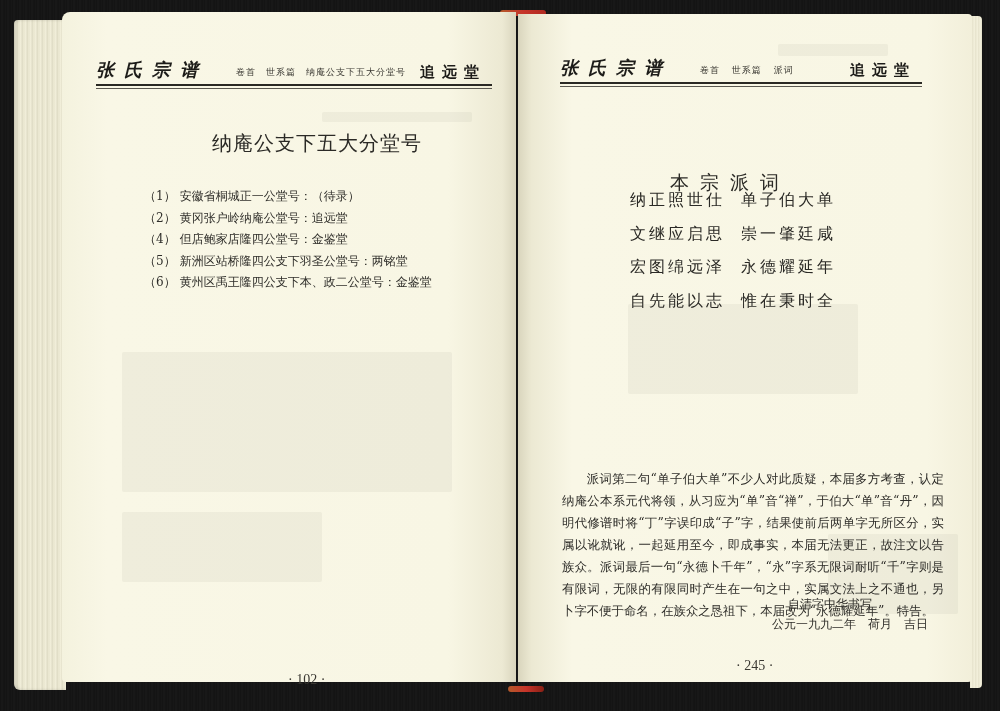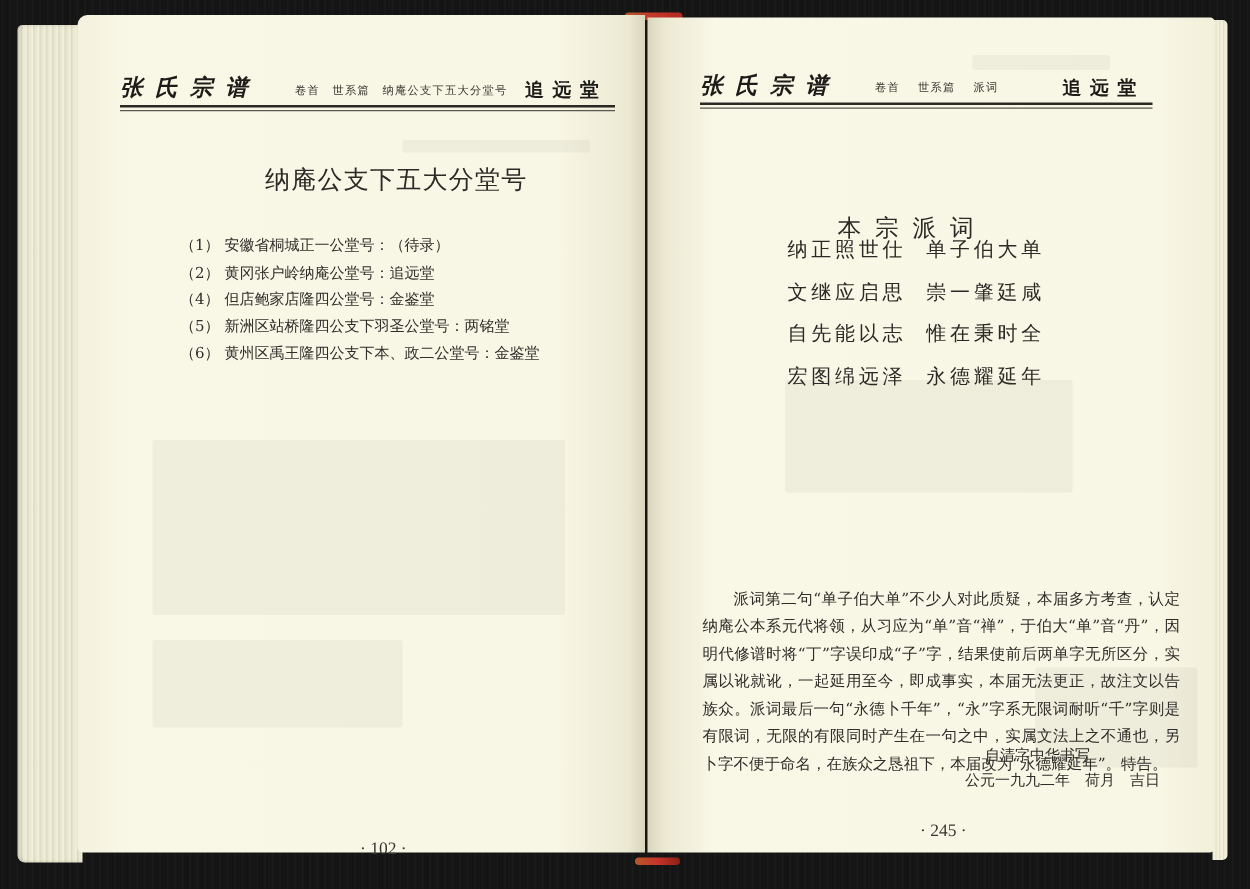--- a/index.html
+++ b/index.html
@@ -55,21 +55,21 @@
   .page-right .header { left: 42px; right: 50px; top: 36px; }
   .header .brand {
     position: absolute; left: 0; bottom: 6px;
     font-size: 18px; font-weight: bold; letter-spacing: 10px; font-style: italic;
     color: #1d1c19;
   }
   .header .section {
     position: absolute; bottom: 9px; font-size: 9px; color: #3a3832; letter-spacing: 1px;
   }
   .page-left .header .section { left: 140px; }
-  .page-right .header .section { left: 140px; word-spacing: 8px; font-family: Liberation Mono, monospace; }
+  .page-right .header .section { left: 140px; word-spacing: 8px; }
   .header .hall {
     position: absolute; right: 6px; bottom: 6px;
     font-size: 15px; font-weight: bold; letter-spacing: 7px; color: #1d1c19; font-family: Liberation Mono, monospace;
   }
   .header .rule1 { position: absolute; left: 0; right: 0; bottom: 2px; height: 2px; background: #2a2924; }
   .header .rule2 { position: absolute; left: 0; right: 0; bottom: -1px; height: 1px; background: #5a5850; }
 
   
   .l-title {
     position: absolute; left: 150px; top: 118px;
@@ -154,22 +154,22 @@
       <span class="hall">追远堂</span>
       <div class="rule1"></div>
       <div class="rule2"></div>
     </div>
 
     <div class="r-title">本宗派词</div>
 
     <div class="poem">
       <div class="line"><span>纳正照世仕</span><span class="half2">单子伯大单</span></div>
       <div class="line"><span>文继应启思</span><span class="half2">崇一肇廷咸</span></div>
+      <div class="line"><span>宏图绵远泽</span><span class="half2">永德耀延年</span></div>
       <div class="line"><span>自先能以志</span><span class="half2">惟在秉时全</span></div>
-      <div class="line"><span>宏图绵远泽</span><span class="half2">永德耀延年</span></div>
     </div>
 
     <p class="note">派词第二句“单子伯大单”不少人对此质疑，本届多方考查，认定纳庵公本系元代将领，从习应为“单”音“禅”，于伯大“单”音“丹”，因明代修谱时将“丁”字误印成“子”字，结果使前后两单字无所区分，实属以讹就讹，一起延用至今，即成事实，本届无法更正，故注文以告族众。派词最后一句“永德卜千年”，“永”字系无限词耐听“千”字则是有限词，无限的有限同时产生在一句之中，实属文法上之不通也，另卜字不便于命名，在族众之恳祖下，本届改为“永德耀延年”。特告。</p>
 
     <div class="sign1">自清字中华书写</div>
     <div class="sign2">公元一九九二年　荷月　吉日</div>
 
     <div class="pageno">· 245 ·</div>
   </div>
 </div>

